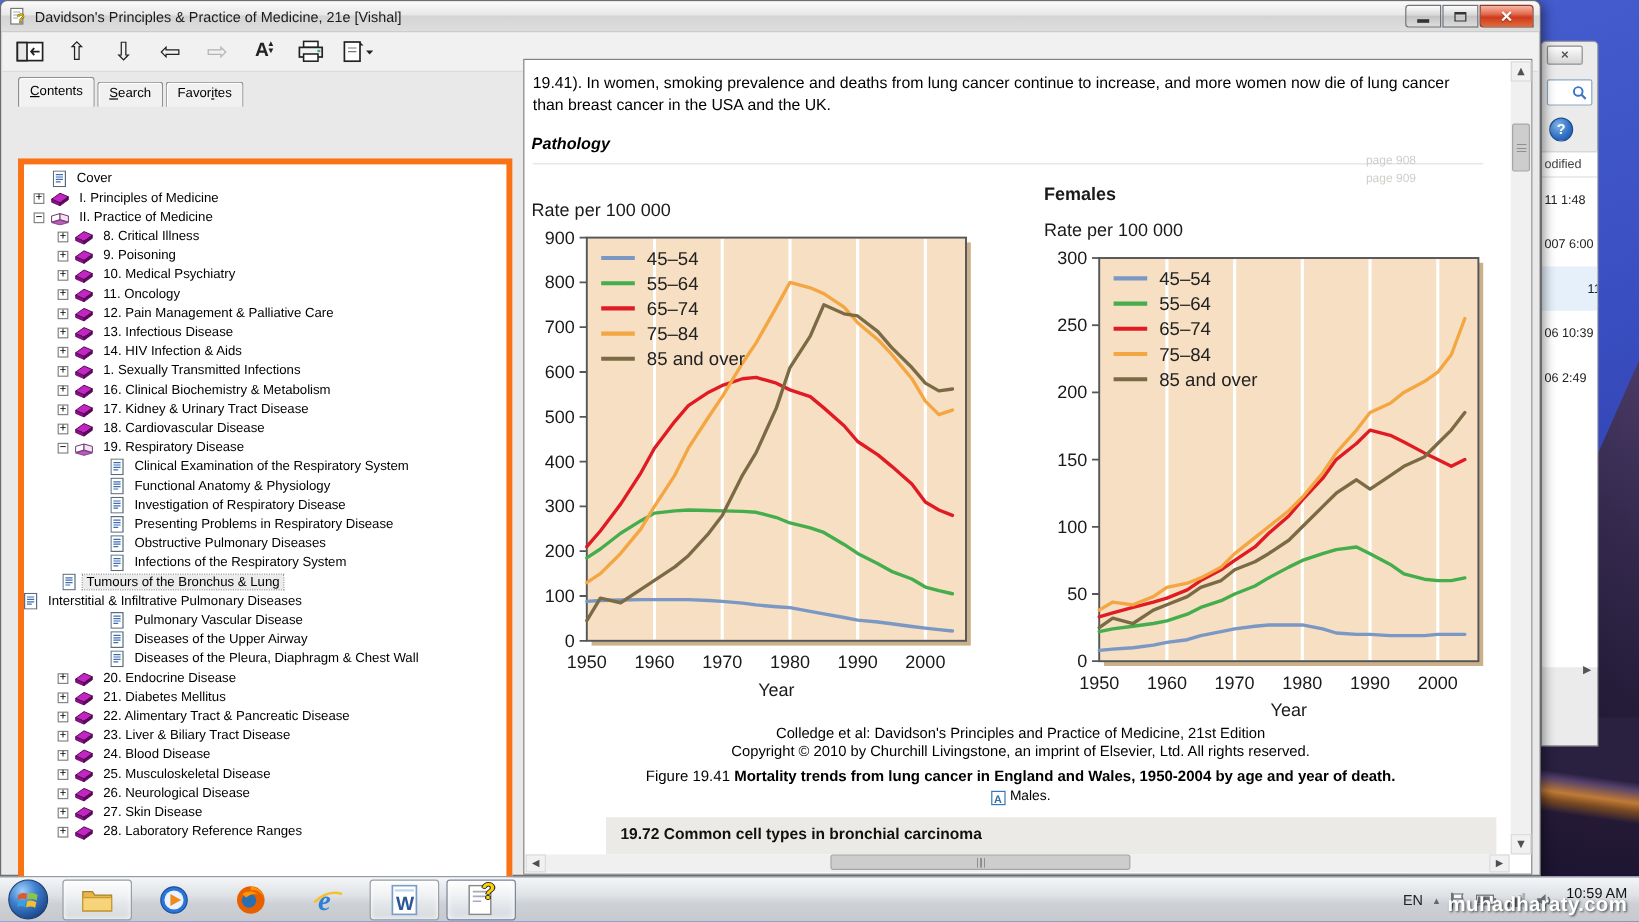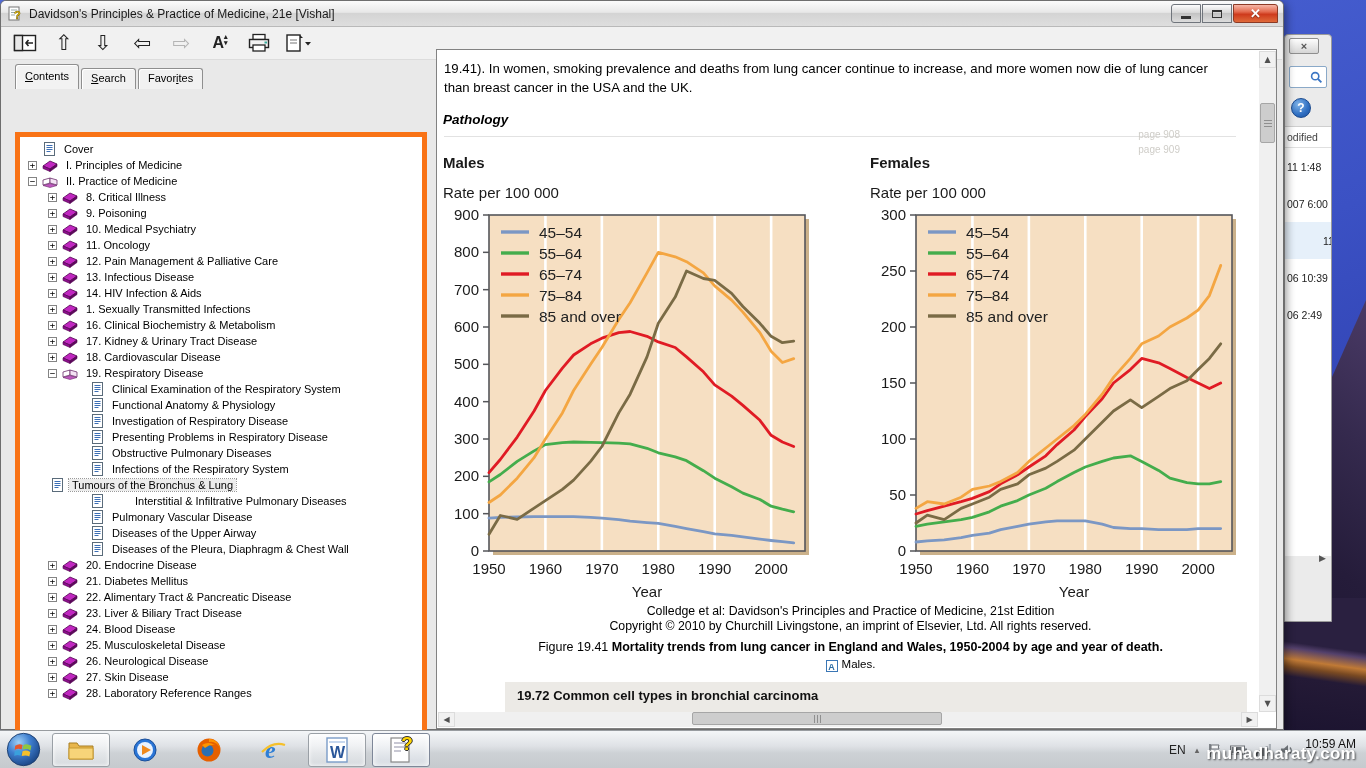--- a/index.html
+++ b/index.html
@@ -465,21 +465,21 @@
           <svg width="12" height="14" viewBox="0 0 12 14">
             <rect x="0.5" y="0.5" width="10" height="13" fill="#fff" stroke="#5a6b7a"></rect>
             <line x1="2.5" y1="3.5" x2="8.5" y2="3.5" stroke="#3b6eb5"></line>
             <line x1="2.5" y1="5.5" x2="8.5" y2="5.5" stroke="#3b6eb5"></line>
             <line x1="2.5" y1="7.5" x2="8.5" y2="7.5" stroke="#3b6eb5"></line>
             <line x1="2.5" y1="9.5" x2="6.5" y2="9.5" stroke="#3b6eb5"></line>
           </svg>
         </span>
         <span class="tlabel">Tumours of the Bronchus &amp; Lung</span>
       </div>
-      <div class="trow" style="padding-left: 72px; gap: 23px;">
+      <div class="trow" style="">
         <span class="ticon">
           <svg width="12" height="14" viewBox="0 0 12 14">
             <rect x="0.5" y="0.5" width="10" height="13" fill="#fff" stroke="#5a6b7a"></rect>
             <line x1="2.5" y1="3.5" x2="8.5" y2="3.5" stroke="#3b6eb5"></line>
             <line x1="2.5" y1="5.5" x2="8.5" y2="5.5" stroke="#3b6eb5"></line>
             <line x1="2.5" y1="7.5" x2="8.5" y2="7.5" stroke="#3b6eb5"></line>
             <line x1="2.5" y1="9.5" x2="6.5" y2="9.5" stroke="#3b6eb5"></line>
           </svg>
         </span>
         <span class="tlabel">Interstitial &amp; Infiltrative Pulmonary Diseases</span>
@@ -628,21 +628,20 @@
       <div class="para">19.41). In women, smoking prevalence and deaths from lung cancer continue to increase, and more women now die of lung cancer than breast cancer in the USA and the UK.</div>
       <div class="pathology">Pathology</div>
       <hr class="toprule">
       <div class="pagemarks">
         <div>page 908</div>
         <div>page 909</div>
       </div>
 
       <div class="charts">
         <div class="chart-block" id="chart0">
-          <div class="chart-title">Males</div>
           <div class="chart-ylabel">Rate per 100 000</div>
         <svg width="372" height="398">
               <rect x="50" y="14" width="316" height="336" fill="#cbb18a"></rect>
               <rect x="46" y="10" width="316" height="336" fill="#f6dfc2"></rect>
               <line x1="102.42857142857143" y1="11" x2="102.42857142857143" y2="345" stroke="#ffffff" stroke-width="2.6"></line>
               <line x1="158.85714285714286" y1="11" x2="158.85714285714286" y2="345" stroke="#ffffff" stroke-width="2.6"></line>
               <line x1="215.28571428571428" y1="11" x2="215.28571428571428" y2="345" stroke="#ffffff" stroke-width="2.6"></line>
               <line x1="271.7142857142857" y1="11" x2="271.7142857142857" y2="345" stroke="#ffffff" stroke-width="2.6"></line>
               <line x1="328.14285714285717" y1="11" x2="328.14285714285717" y2="345" stroke="#ffffff" stroke-width="2.6"></line>
               <rect x="46" y="10" width="316" height="336" fill="none" stroke="#55565a" stroke-width="1.6"></rect>

